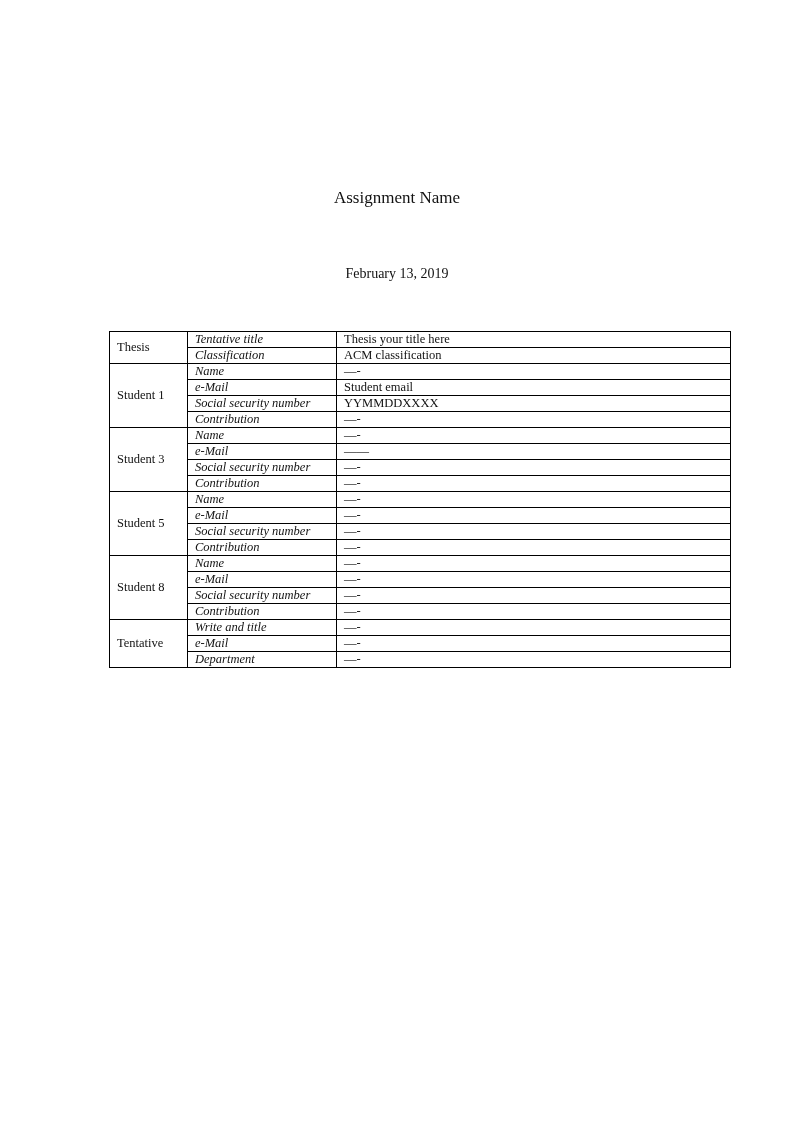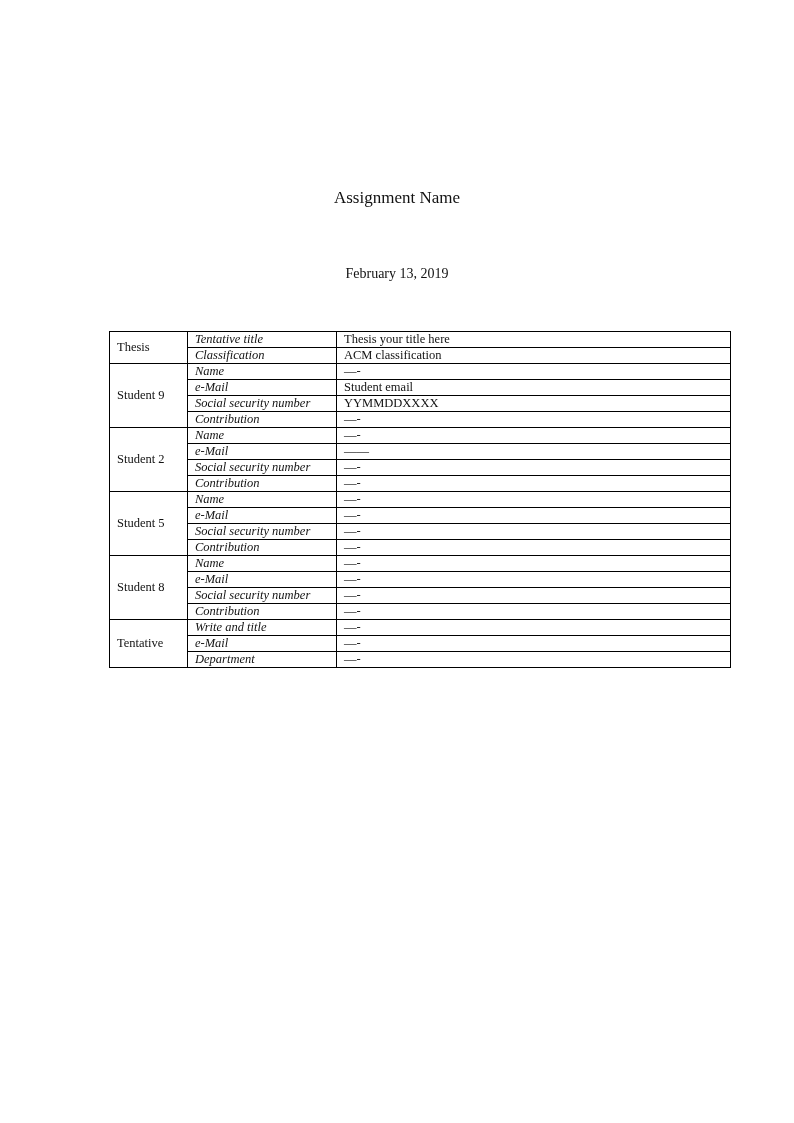--- a/index.html
+++ b/index.html
@@ -25,39 +25,39 @@
       <td class="group" rowspan="2">Thesis</td>
       <td class="field">Tentative title</td>
       <td class="val">Thesis your title here</td>
     </tr>
     <tr>
       <td class="field">Classification</td>
       <td class="val">ACM classification</td>
     </tr>
 
     <tr>
-      <td class="group" rowspan="4">Student 9</td>
+      <td class="group" rowspan="4">Student 1</td>
       <td class="field">Name</td>
       <td class="val">—-</td>
     </tr>
     <tr>
       <td class="field">e-Mail</td>
       <td class="val">Student email</td>
     </tr>
     <tr>
       <td class="field">Social security number</td>
       <td class="val">YYMMDDXXXX</td>
     </tr>
     <tr>
       <td class="field">Contribution</td>
       <td class="val">—-</td>
     </tr>
 
     <tr>
-      <td class="group" rowspan="4">Student 2</td>
+      <td class="group" rowspan="4">Student 3</td>
       <td class="field">Name</td>
       <td class="val">—-</td>
     </tr>
     <tr>
       <td class="field">e-Mail</td>
       <td class="val">——</td>
     </tr>
     <tr>
       <td class="field">Social security number</td>
       <td class="val">—-</td>

